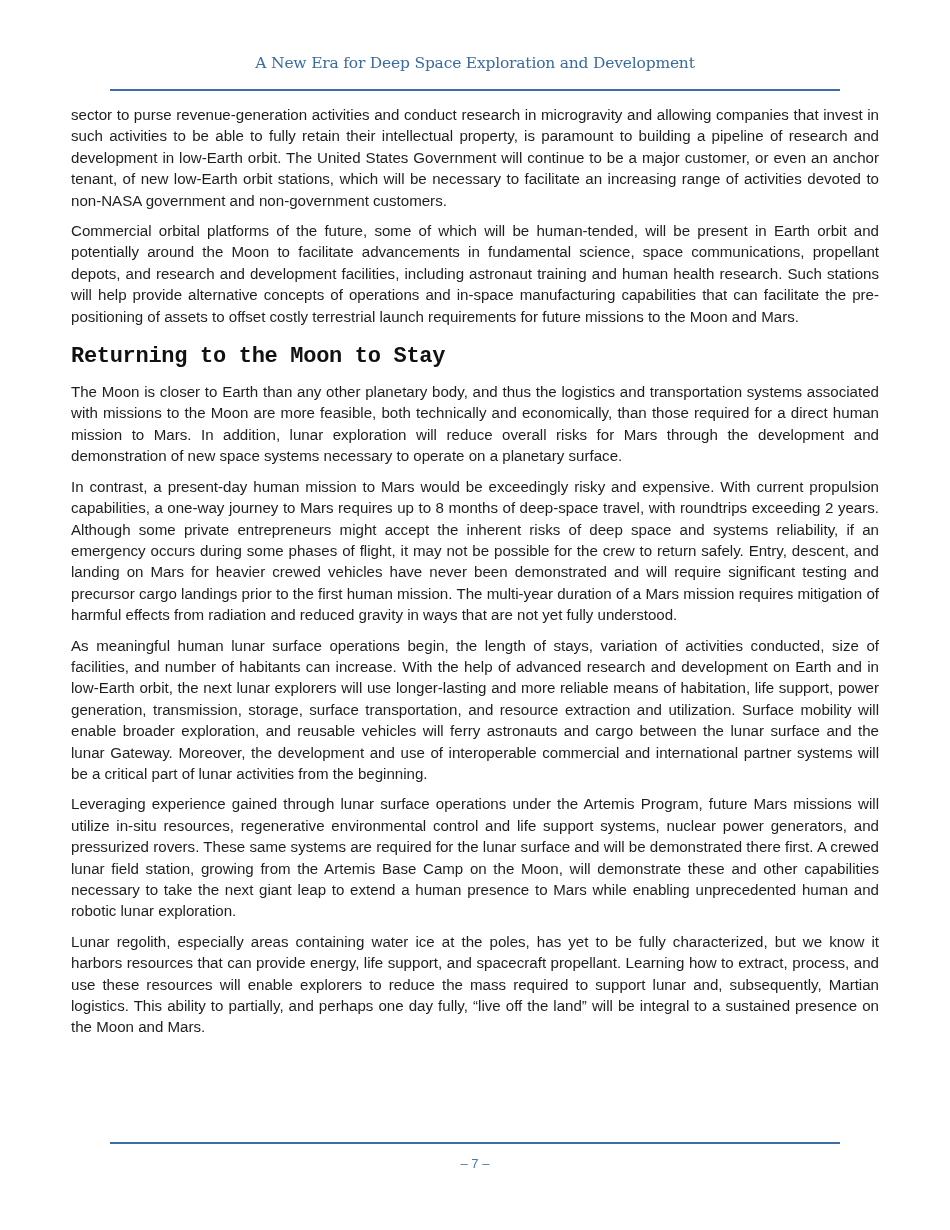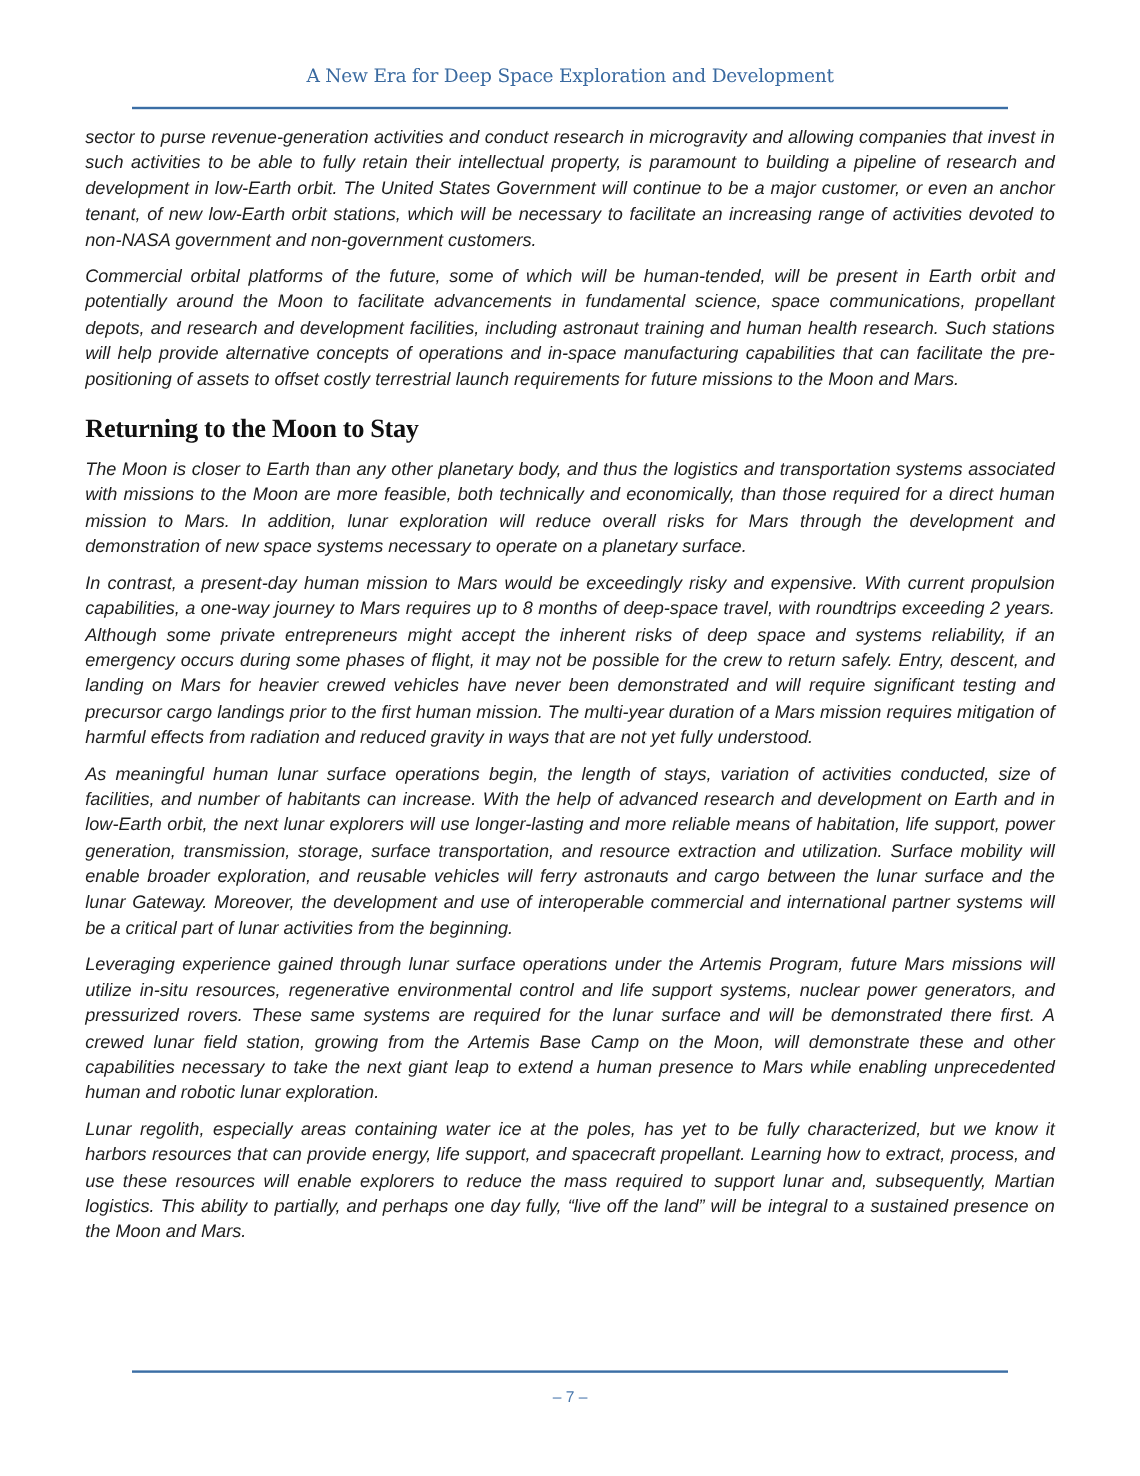--- a/index.html
+++ b/index.html
@@ -9,23 +9,23 @@
       position: absolute; left: 0; top: 54px; width: 950px; text-align: center;
       font-family: "DejaVu Serif", serif; font-size: 15.5px; color: #3a6aa0; letter-spacing: -0.2px;
     }
     .header-rule {
       position: absolute; left: 110px; top: 89px; width: 730px; height: 2px; background: #3b6ea5;
     }
     .body {
       position: absolute; left: 71px; top: 104px; width: 808px;
       font-family: "Liberation Sans", sans-serif; font-size: 15.1px; line-height: 21.4px; color: #1e1e1e;
     }
-    .body p { margin: 0 0 9px 0; text-align: justify; font-style: italic; }
+    .body p { margin: 0 0 9px 0; text-align: justify; }
     .body h2 {
-      font-family: Liberation Serif, serif; font-weight: bold; font-size: 22px; color: #111;
+      font-family: Liberation Mono, monospace; font-weight: bold; font-size: 22px; color: #111;
       margin: 16px 0 10px 0; line-height: 28px; letter-spacing: -0.3px;
     }
     .footer-rule {
       position: absolute; left: 110px; top: 1142px; width: 730px; height: 2px; background: #3b6ea5;
     }
     .page-number {
       position: absolute; left: 0; top: 1156px; width: 950px; text-align: center;
       font-family: "Liberation Sans", sans-serif; font-size: 13px; color: #4a78ad;
     }
     .clip { position: absolute; left: 0; top: 104px; width: 950px; height: 1038px; overflow: hidden; }

